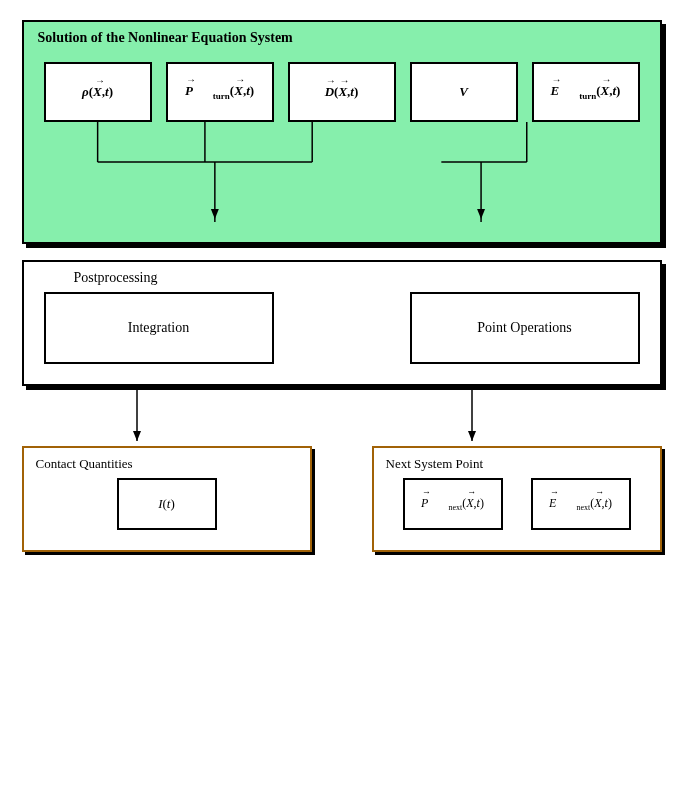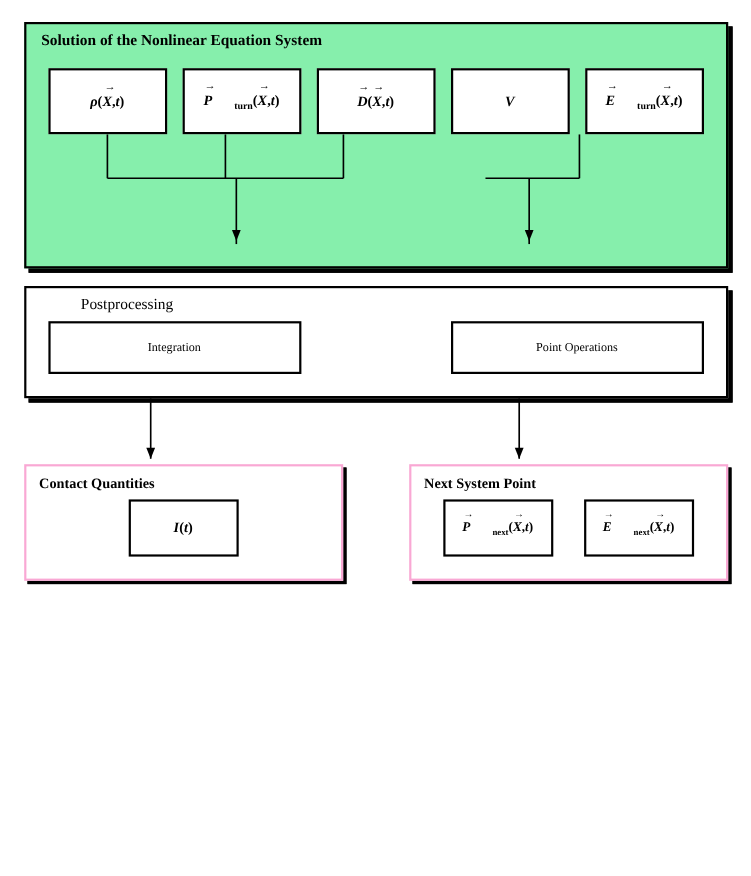--- a/index.html
+++ b/index.html
@@ -110,26 +110,26 @@
     }
     .operations-row {
       display: flex;
       justify-content: space-between;
       align-items: flex-start;
     }
     .operation-box {
       border: 2px solid #000;
       position: relative;
       width: 230px;
-      height: 48px;
+      height: 72px;
       display: flex;
       align-items: center;
       justify-content: center;
       background: #fff;
-      font-size: 11px;
+      font-size: 14px;
     }
     .operation-box::after {
       content: '';
       position: absolute;
       bottom: -5px; right: -5px;
       width: 100%; height: 100%;
       border: 2px solid #000;
       background: #000;
       z-index: -1;
     }
@@ -148,26 +148,25 @@
     }
 
     
     .outputs-row {
       display: flex;
       justify-content: space-between;
       align-items: flex-start;
     }
 
     .output-box {
-      border: 2px solid #f9a8d4;
+      border: 2px solid #a16207;
       position: relative;
       width: 290px;
       padding: 30px 15px 20px 15px;
       background: #fff;
-      font-weight: bold;
     }
     .output-box::after {
       content: '';
       position: absolute;
       bottom: -5px; right: -5px;
       width: 100%; height: 100%;
       border: 2px solid #000;
       background: #000;
       z-index: -1;
     }

